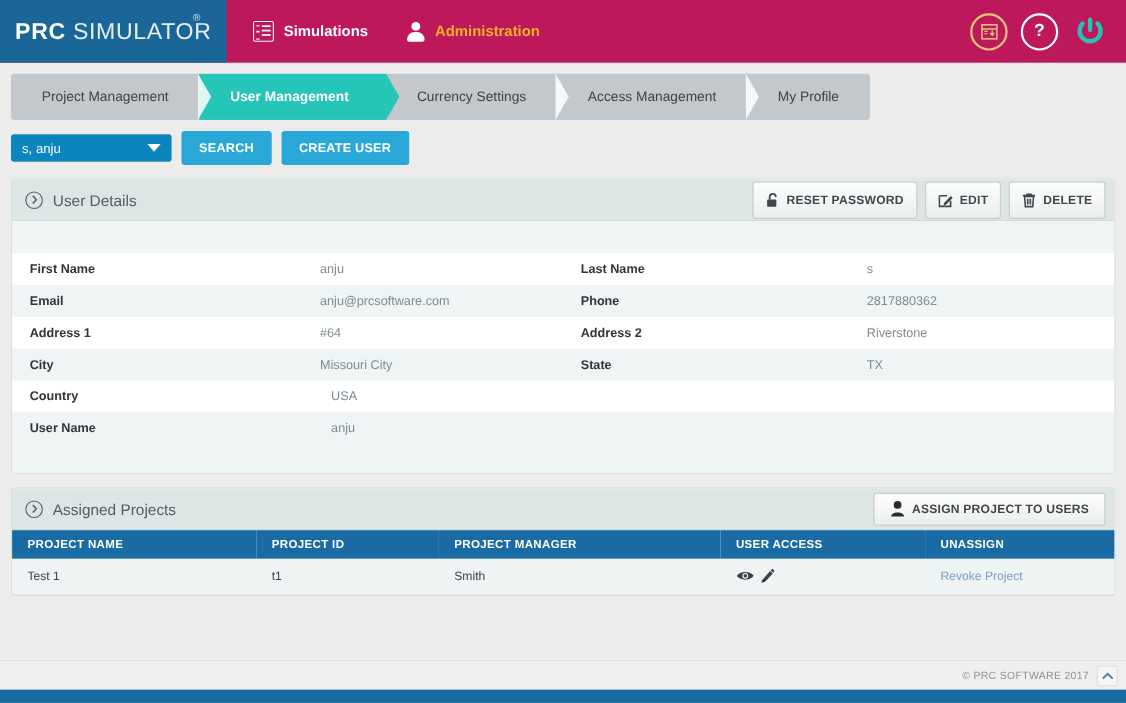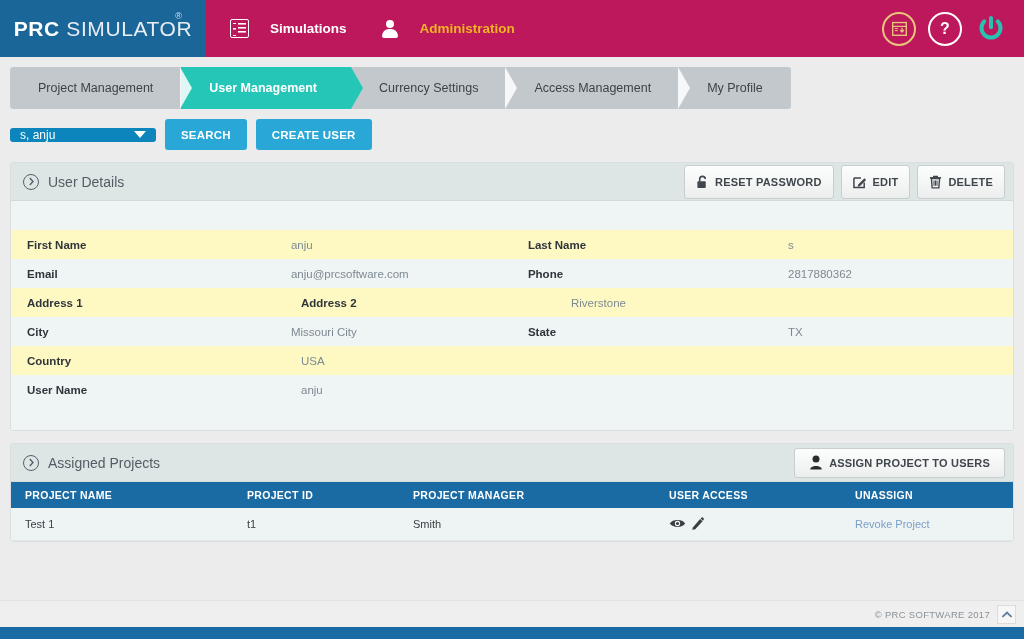--- a/index.html
+++ b/index.html
@@ -43,21 +43,21 @@
   }
   .nav-items {
     display: flex;
     align-items: center;
     gap: 34px;
     padding-left: 24px;
   }
   .nav-item {
     display: flex;
     align-items: center;
-    gap: 21px;
+    gap: 9px;
     cursor: pointer;
     font-size: 13.5px;
     font-weight: 700;
     color: #ffffff;
   }
   .nav-item.active { color: #f0b323; }
   .icon-doc {
     width: 19px; height: 19px;
     border: 1.6px solid #ffffff;
     border-radius: 2px;
@@ -184,21 +184,21 @@
 
   
   .search-row {
     display: flex;
     align-items: center;
     gap: 9px;
     padding: 0 10px 12px 10px;
   }
   .select-box {
     width: 146px;
-    height: 14px;
+    height: 25px;
     background: #0c85bd;
     border-radius: 3px;
     color: #ffffff;
     font-size: 12px;
     display: flex;
     align-items: center;
     padding: 0 10px;
     cursor: pointer;
     position: relative;
   }
@@ -220,21 +220,21 @@
     font-weight: 700;
     padding: 0 16px;
     cursor: pointer;
     font-family: "Liberation Sans", sans-serif;
     letter-spacing: .2px;
   }
 
   
   .panel {
     margin: 0 10px 12px 10px;
-    background: #fef9c3;
+    background: #ffffff;
     border: 1px solid #d9dfe0;
     border-radius: 3px;
   }
   .panel-head {
     height: 38px;
     background: #dde6e4;
     display: flex;
     align-items: center;
     padding: 0 8px 0 12px;
     border-bottom: 1px solid #d2dad8;
@@ -490,20 +490,21 @@
 
     <div class="drow alt">
       <div class="dlabel">Email</div>
       <div class="dvalue">anju@prcsoftware.com</div>
       <div class="dlabel" style="width:258px;padding-left:0;">Phone</div>
       <div class="dvalue">2817880362</div>
     </div>
 
     <div class="drow">
       <div class="dlabel">Address 1</div>
+      <div class="dvalue">#64</div>
       <div class="dlabel" style="width:258px;padding-left:0;">Address 2</div>
       <div class="dvalue">Riverstone</div>
     </div>
 
     <div class="drow alt">
       <div class="dlabel">City</div>
       <div class="dvalue">Missouri City</div>
       <div class="dlabel" style="width:258px;padding-left:0;">State</div>
       <div class="dvalue">TX</div>
     </div>

